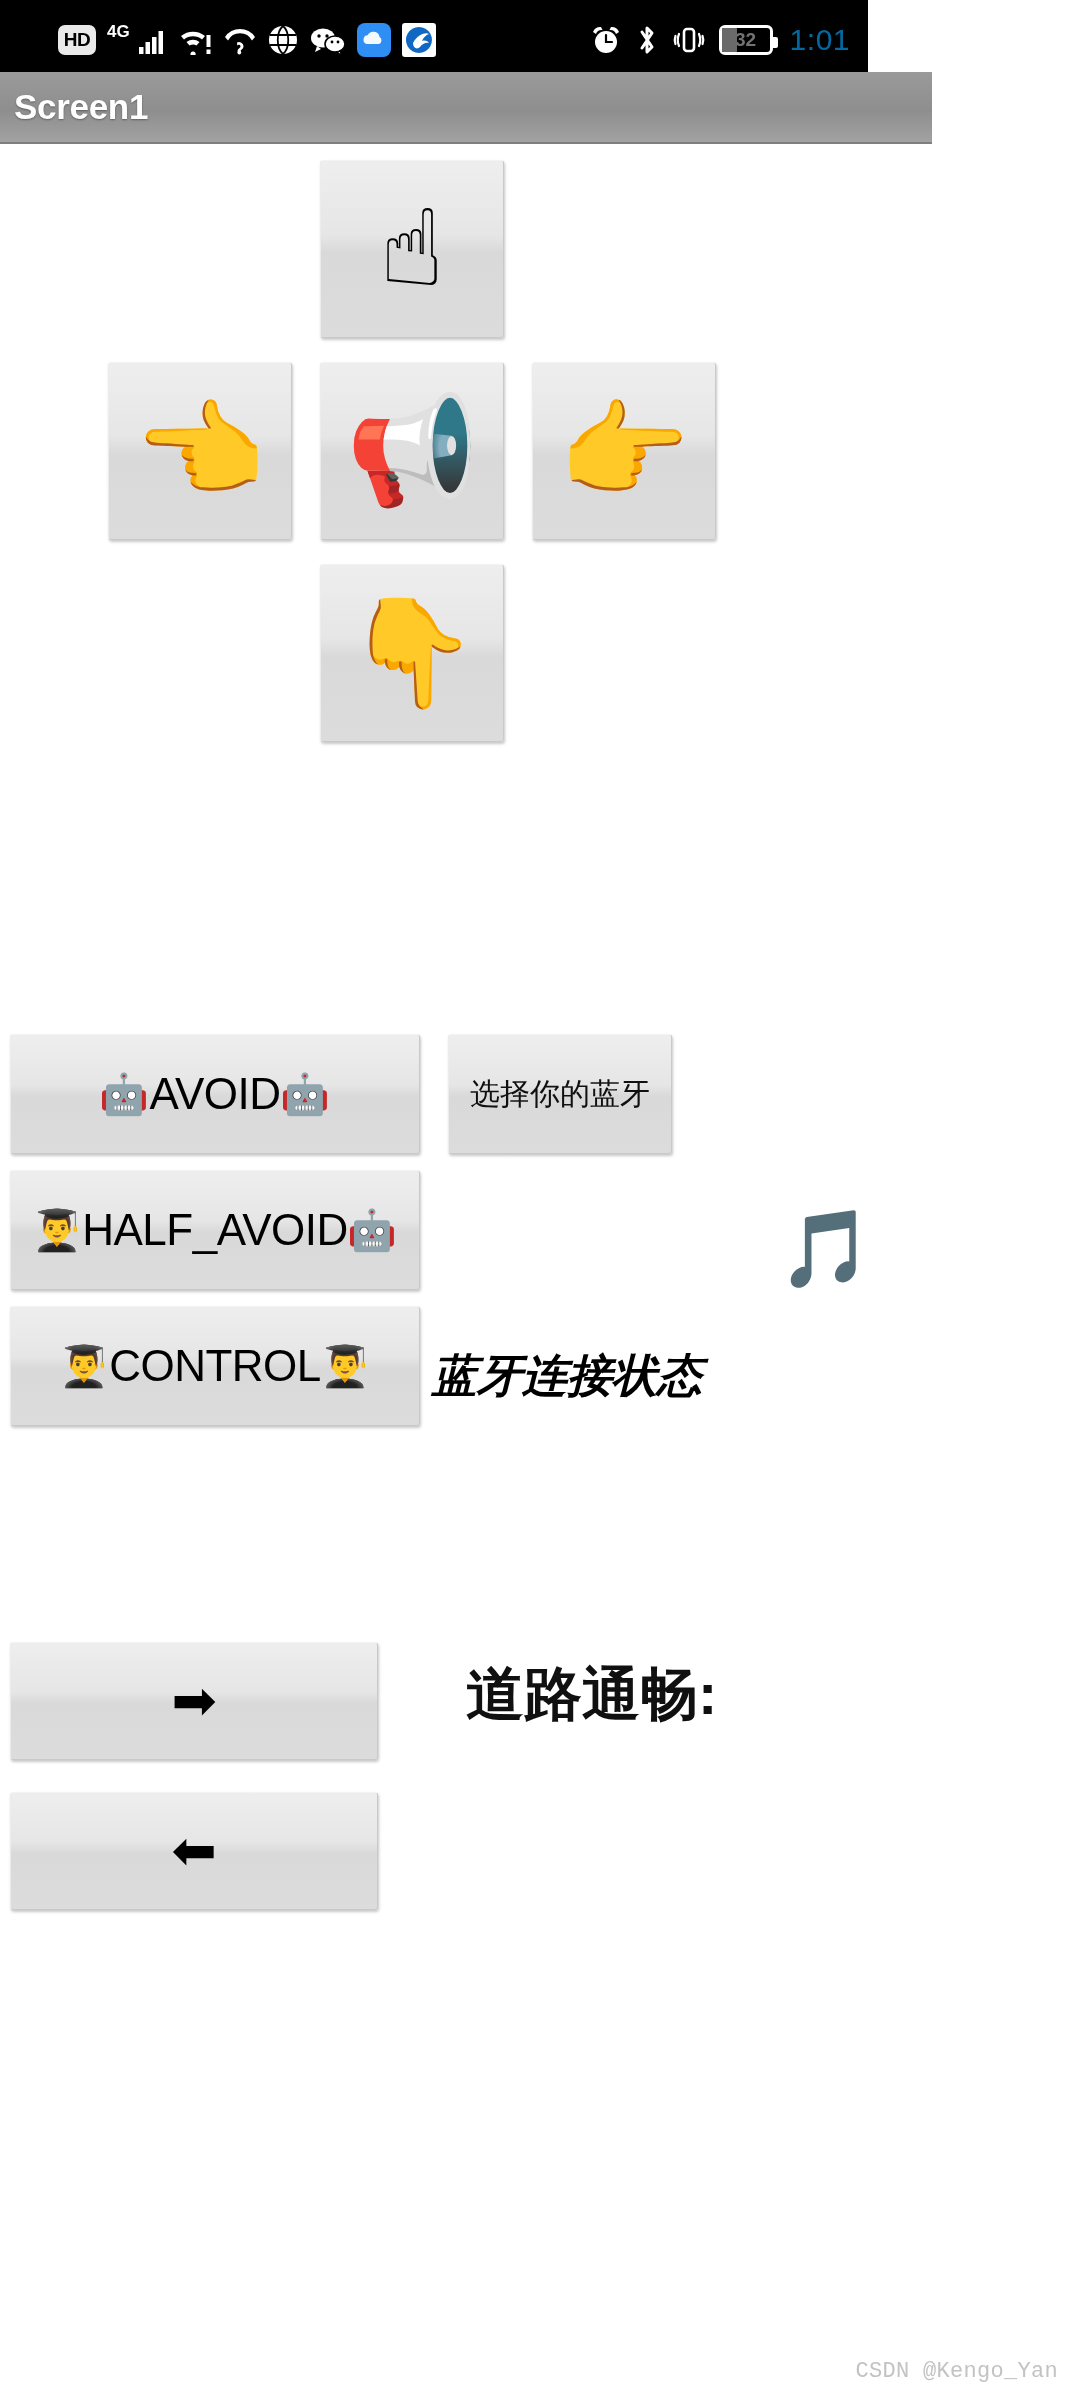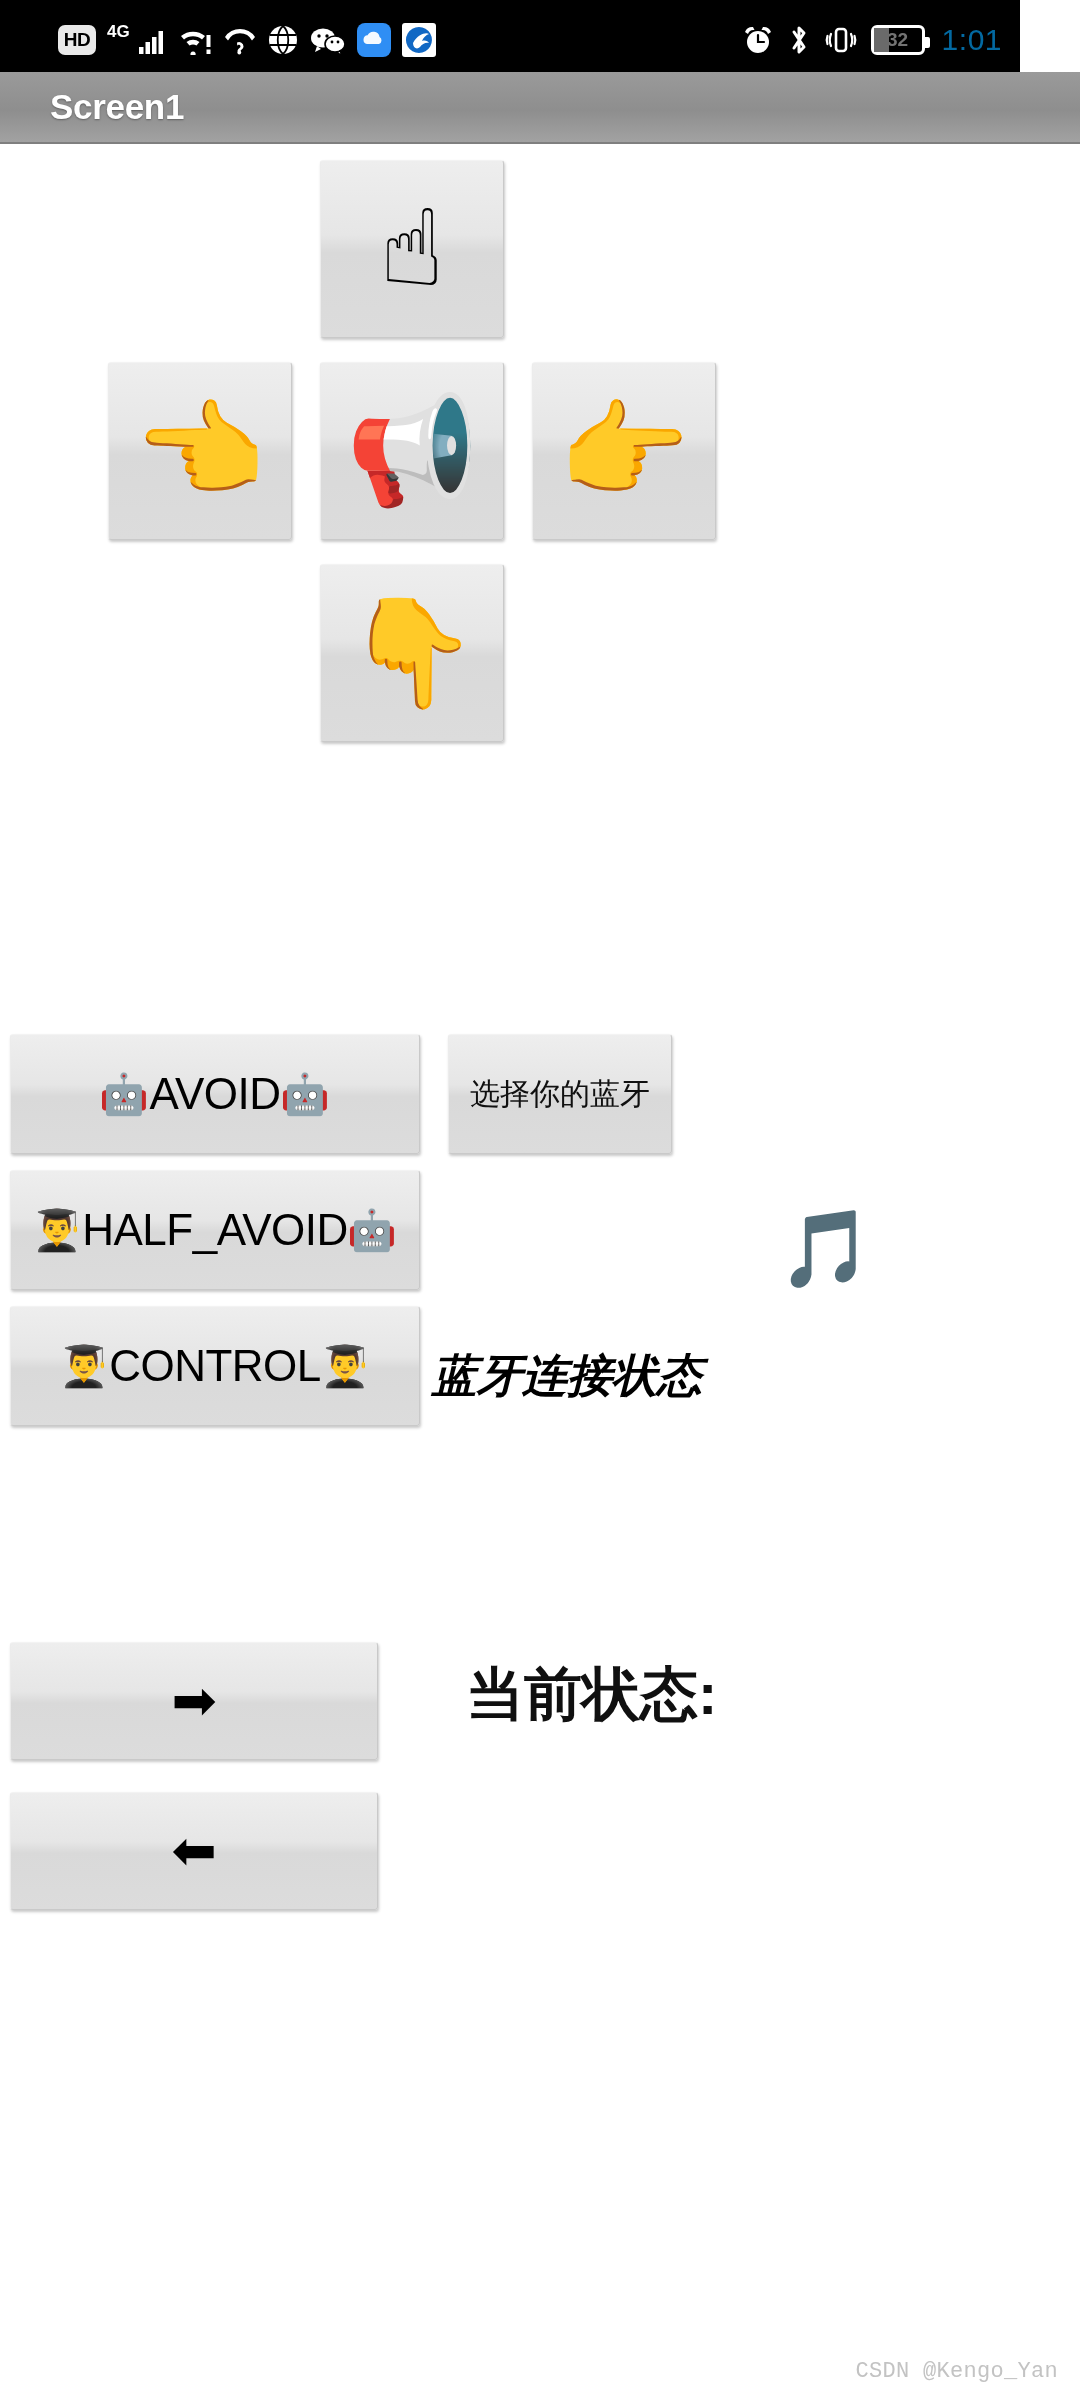--- a/index.html
+++ b/index.html
@@ -12,21 +12,21 @@
     height: 2400px;
     position: relative;
     overflow: hidden;
     font-family: "Liberation Sans", "DejaVu Sans", sans-serif;
   }
 
   
   #status-bar {
     position: absolute;
     left: 0; top: 0;
-    width: 1020px; height: 72px;
+    width: 868px; height: 72px;
     background: #000000;
     display: flex;
     align-items: center;
     box-sizing: border-box;
     padding: 8px 18px 0 0;
   }
   #status-left {
     display: flex;
     align-items: center;
     gap: 11px;
@@ -96,27 +96,26 @@
     position: absolute;
     left: 0; top: 0; bottom: 0;
     width: 32%;
     background: #6a6a6a;
   }
 
   
   #title-bar {
     position: absolute;
     left: 0; top: 72px;
-    width: 1080px; height: 72px;
+    width: 932px; height: 72px;
     background: linear-gradient(to bottom, #9a9a9a 0%, #8e8e8e 55%, #a2a2a2 100%);
     border-bottom: 2px solid #7f7f7f;
     box-sizing: border-box;
     display: flex;
     align-items: center;
-    padding-left: 36px;
   }
   #title-bar .title-text {
     color: #ffffff;
     font-size: 35px;
     font-weight: bold;
     margin-left: 14px;
     letter-spacing: -0.3px;
     text-shadow: 0 1px 2px rgba(0,0,0,0.35);
     font-family: "Liberation Sans", sans-serif;
   }
@@ -400,16 +399,16 @@
 
   <div id="bt-status-label">蓝牙连接状态</div>
 
   <div class="ai-btn arrow-btn" id="btn-arrow-right">
     <span class="emoji">➡</span>
   </div>
   <div class="ai-btn arrow-btn" id="btn-arrow-left">
     <span class="emoji">⬅</span>
   </div>
 
-  <div id="current-status-label">当前状态:</div>
+  <div id="current-status-label">道路通畅:</div>
 
   <div id="watermark">CSDN @Kengo_Yan</div>
 </div>
 
 </body></html>

